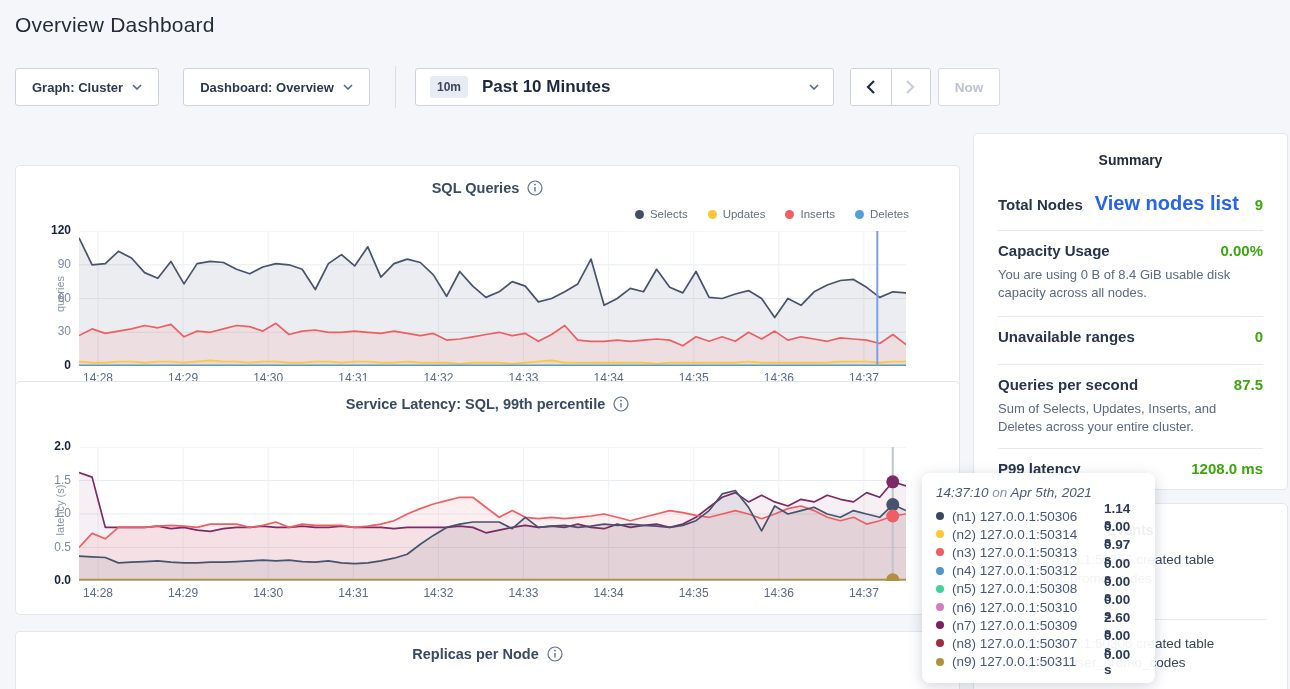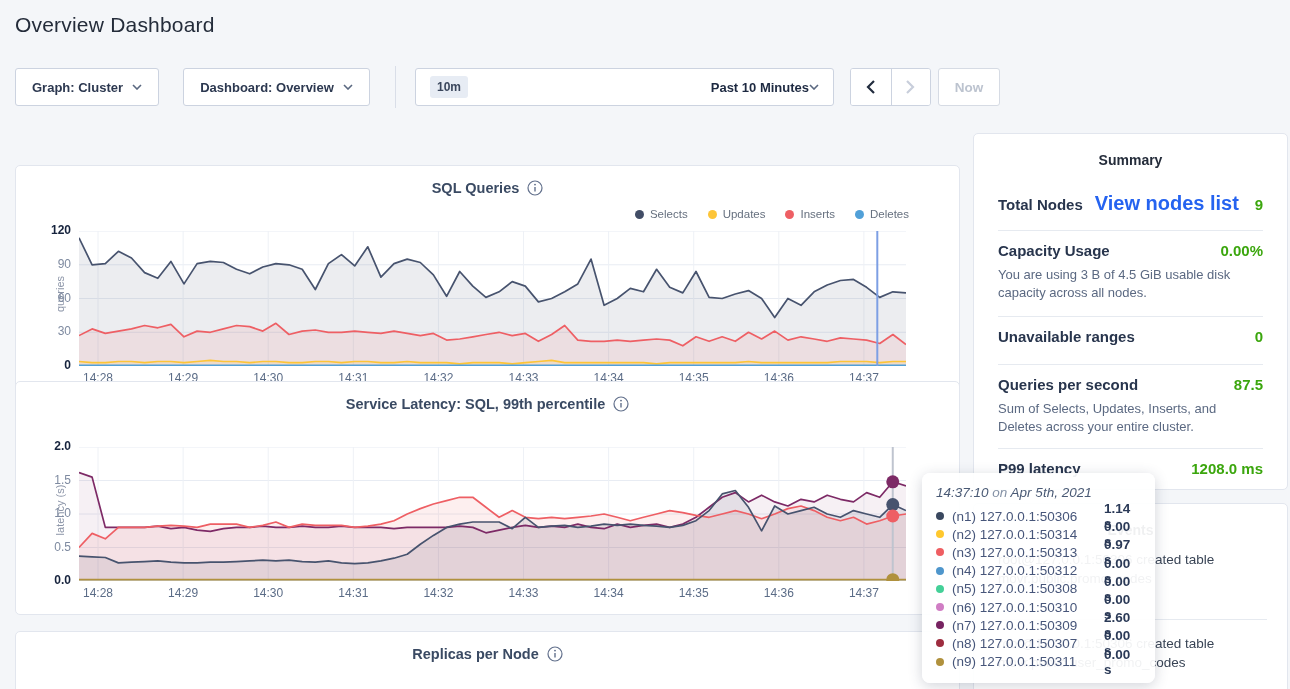--- a/index.html
+++ b/index.html
@@ -16,21 +16,21 @@
   .tb-btn {
     position:absolute; top:68px; height:38px; background:#fff;
     border:1px solid #ccd3e0; border-radius:3px;
     display:flex; align-items:center; justify-content:center; gap:9px;
     font-size:13px; font-weight:bold; color:#2c3850; cursor:pointer;
   }
   .chev { width:10px; height:6px; display:inline-block; }
   .tb-divider { position:absolute; left:395px; top:66px; width:1px; height:42px; background:#d9dee8; }
   .time-box { position:absolute; left:415px; top:68px; width:419px; height:38px; background:#fff; border:1px solid #ccd3e0; border-radius:3px; display:flex; align-items:center; padding:0 14px; cursor:pointer; }
   .time-badge { background:#e7ecf4; border-radius:3px; font-size:12px; font-weight:bold; color:#3a465c; padding:4px 7px; margin-right:14px; }
-  .time-label { font-size:13px; font-weight:bold; color:#1d2941; flex:1;text-align:right; }
+  .time-label { font-size:17px; font-weight:bold; color:#1d2941; flex:1; }
   .arrow-group { position:absolute; left:850px; top:68px; height:38px; width:81px; display:flex; background:#fff; border:1px solid #ccd3e0; border-radius:3px; overflow:hidden; }
   .arrow-btn { width:40px; height:100%; display:flex; align-items:center; justify-content:center; cursor:pointer; background:#fff; border:none; }
   .arrow-btn + .arrow-btn { border-left:1px solid #ccd3e0; }
   .now-btn { position:absolute; left:938px; top:68px; width:62px; height:38px; background:#fff; border:1px solid #d6dbe4; border-radius:3px; font-size:13.5px; font-weight:bold; color:#bcc3cf; display:flex; align-items:center; justify-content:center; cursor:default; }
 
   
   .card { position:absolute; background:#fff; border:1px solid #e2e6ee; border-radius:5px; }
   .card-title-row { position:absolute; left:0; right:0; top:14px; display:flex; align-items:center; justify-content:center; gap:8px; }
   .card-title { font-size:14.5px; font-weight:bold; color:#3a4a63; }
   .info-icon { width:16px; height:16px; display:inline-block; cursor:pointer; }
@@ -270,21 +270,21 @@
       <span class="sum-label">Total Nodes</span>
       <a class="sum-link">View nodes list</a>
     </span>
     <span class="sum-value">9</span>
   </div>
   <div class="divider" style="top:96px;"></div>
   <div class="sum-row" style="top:108px;">
     <span class="sum-label">Capacity Usage</span>
     <span class="sum-value">0.00%</span>
   </div>
-  <div class="sum-desc" style="top:132px;">You are using 3 B of 4.5 GiB usable disk capacity across all nodes.</div>
+  <div class="sum-desc" style="top:132px;">You are using 0 B of 8.4 GiB usable disk capacity across all nodes.</div>
   <div class="divider" style="top:182px;"></div>
   <div class="sum-row" style="top:194px;">
     <span class="sum-label">Unavailable ranges</span>
     <span class="sum-value">0</span>
   </div>
   <div class="divider" style="top:230px;"></div>
   <div class="sum-row" style="top:242px;">
     <span class="sum-label">Queries per second</span>
     <span class="sum-value">87.5</span>
   </div>

